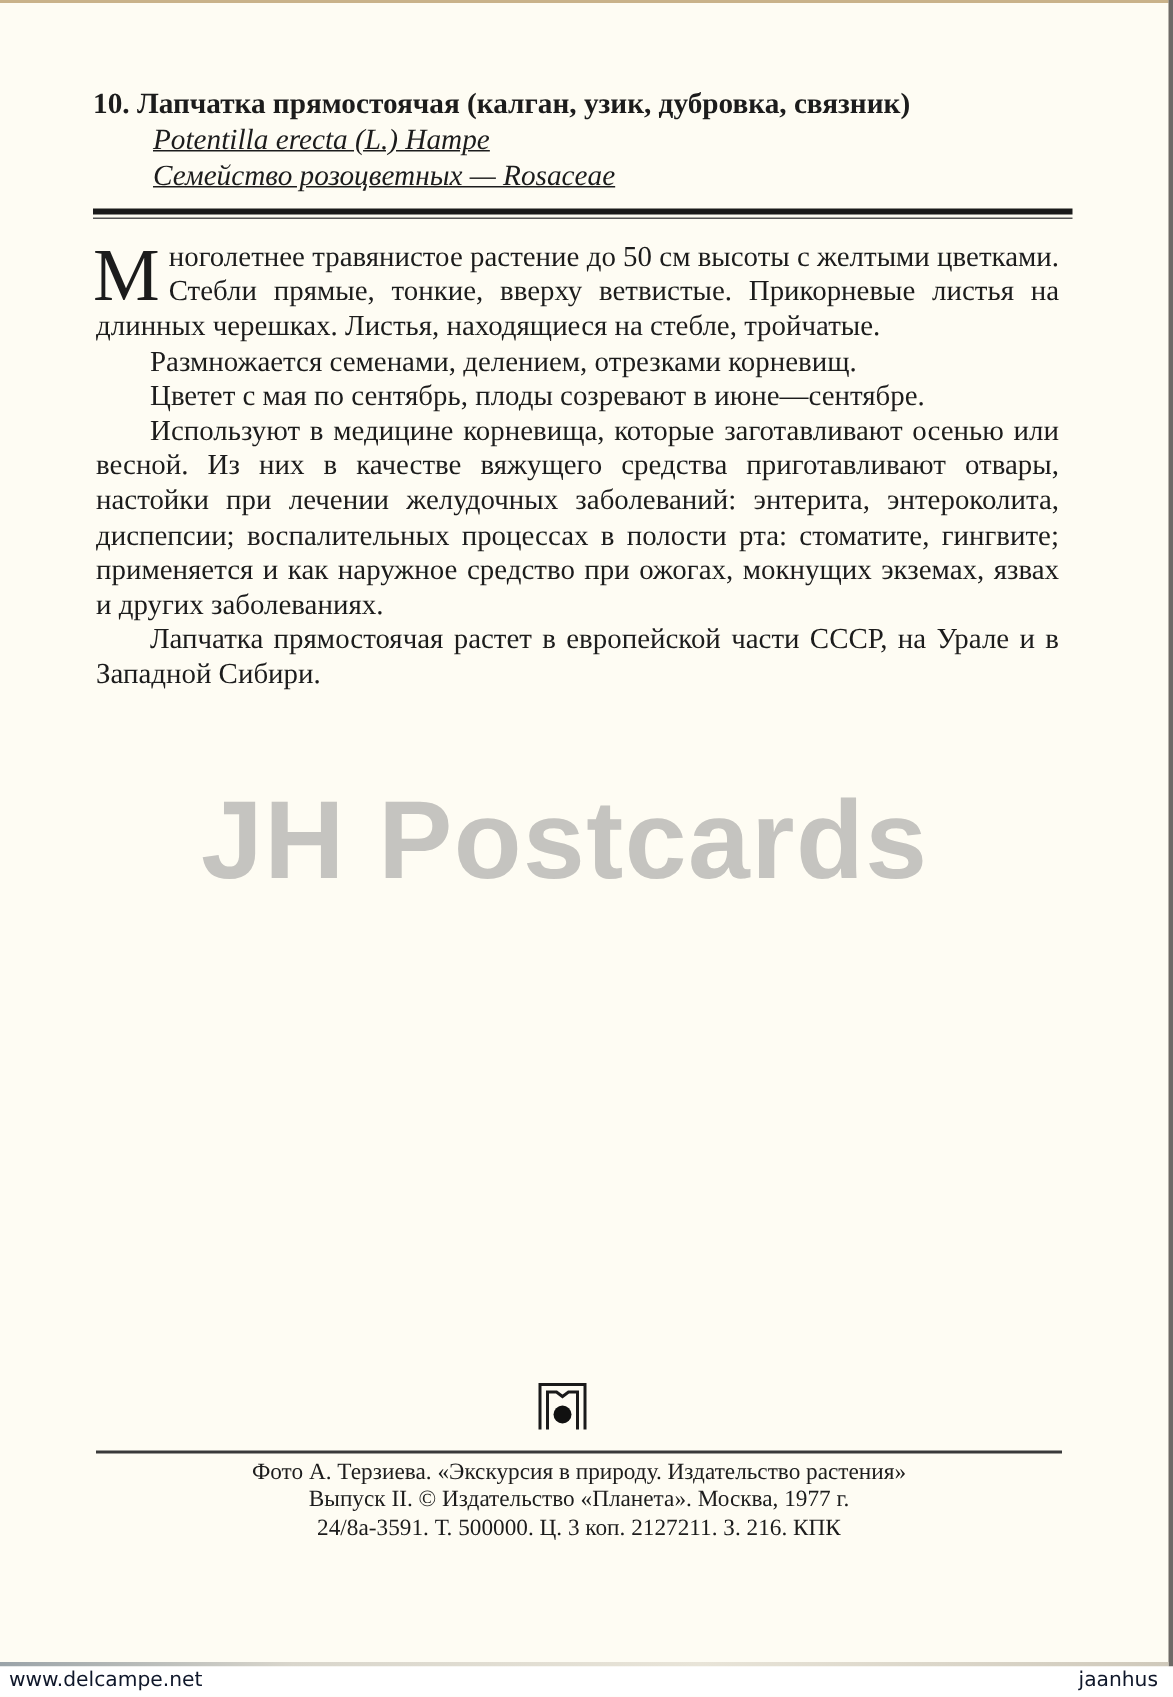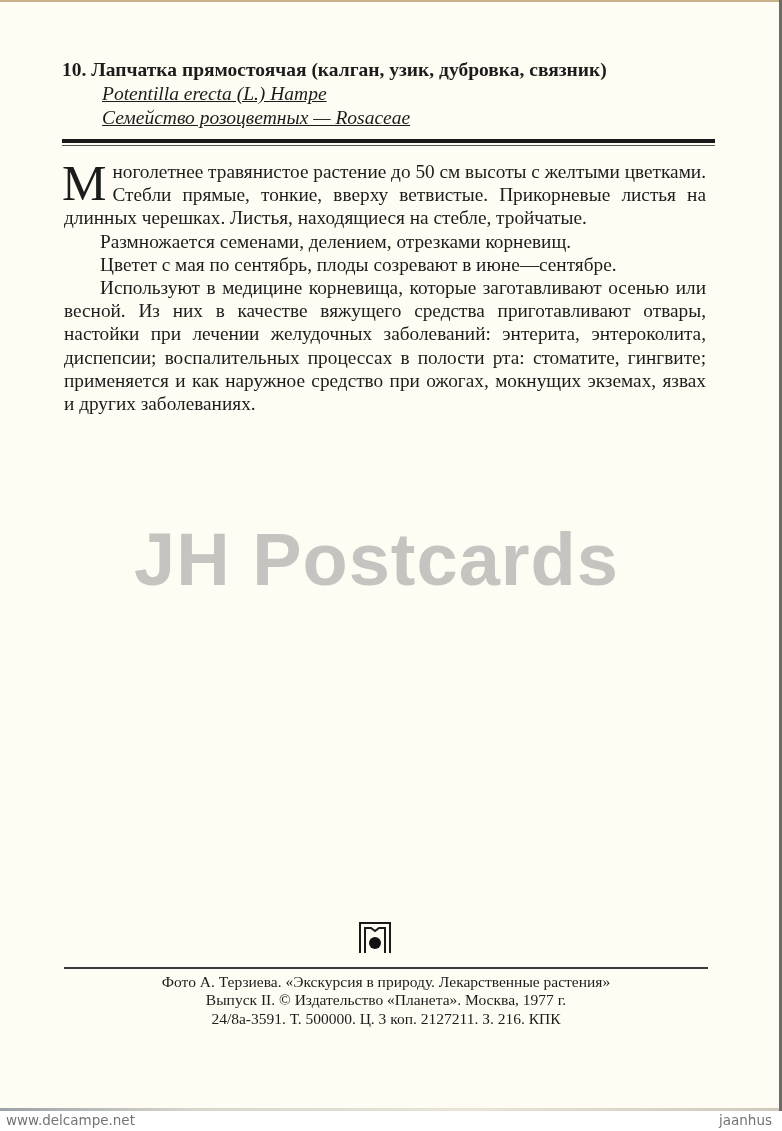--- a/index.html
+++ b/index.html
@@ -59,21 +59,21 @@
   }
   .footer-rule {
     position: absolute; left: 64px; top: 967px; width: 644px; height: 2px; background: #3a3a3a;
   }
   .footer {
     position: absolute; left: 64px; top: 973px; width: 644px; text-align: center;
     font-size: 15.5px; line-height: 18.3px;
   }
   .site-bar {
     position: absolute; left: 0; top: 1111px; width: 782px; height: 20px; background: #ffffff;
-    font-family: "DejaVu Sans", sans-serif; font-size: 13.5px; color: #737373;
+    font-family: "DejaVu Sans", sans-serif; font-size: 13.5px; color: #0f172a;
   }
   .site-left { position: absolute; left: 6px; top: 1px; }
   .site-right { position: absolute; right: 10px; top: 1px; }
 </style>
 </head>
 <body>
 
 <div class="card"></div>
 <div class="card-edge-bottom"></div>
 
@@ -84,38 +84,39 @@
 </div>
 
 <div class="rule-thick"></div>
 <div class="rule-thin"></div>
 
 <div class="body-text">
   <p class="first"><span class="dropcap">М</span><span>ноголетнее травянистое растение до 50 см высоты с желтыми цветками. Стебли прямые, тонкие, вверху ветвистые. Прикорневые листья на длинных черешках. Листья, находящиеся на стебле, тройчатые.</span></p>
   <p>Размножается семенами, делением, отрезками корневищ.</p>
   <p>Цветет с мая по сентябрь, плоды созревают в июне—сентябре.</p>
   <p>Используют в медицине корневища, которые заготавливают осенью или весной. Из них в качестве вяжущего средства приготавливают отвары, настойки при лечении желудочных заболеваний: энтерита, энтероколита, диспепсии; воспалительных процессах в полости рта: стоматите, гингвите; применяется и как наружное средство при ожогах, мокнущих экземах, язвах и других заболеваниях.</p>
+  <p>Лапчатка прямостоячая растет в европейской части СССР, на Урале и в Западной Сибири.</p>
 </div>
 
 <div class="watermark">JH Postcards</div>
 
 <div class="logo">
   <svg width="36" height="34" viewBox="0 0 36 34">
     <g fill="none" stroke="#1a1a1a" stroke-width="2">
       <path d="M3 33 V3 H33 V33"></path>
       <path d="M8 33 V8 H14 L18 11 L22 8 H28 V33"></path>
     </g>
     <circle cx="18" cy="23" r="6" fill="#111"></circle>
   </svg>
 </div>
 
 <div class="footer-rule"></div>
 
 <div class="footer">
-  <div>Фото А. Терзиева. «Экскурсия в природу. Лекарственные растения»</div>
+  <div>Фото А. Терзиева. «Экскурсия в природу. Издательство растения»</div>
   <div>Выпуск II. © Издательство «Планета». Москва, 1977 г.</div>
   <div>24/8а-3591. Т. 500000. Ц. 3 коп. 2127211. З. 216. КПК</div>
 </div>
 
 <div class="site-bar">
   <span class="site-left">www.delcampe.net</span>
   <span class="site-right">jaanhus</span>
 </div>
 
 </body></html>

